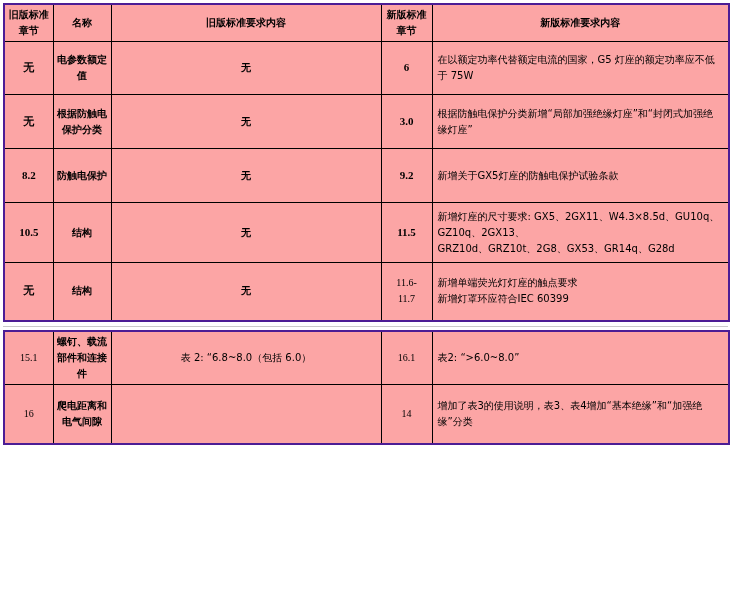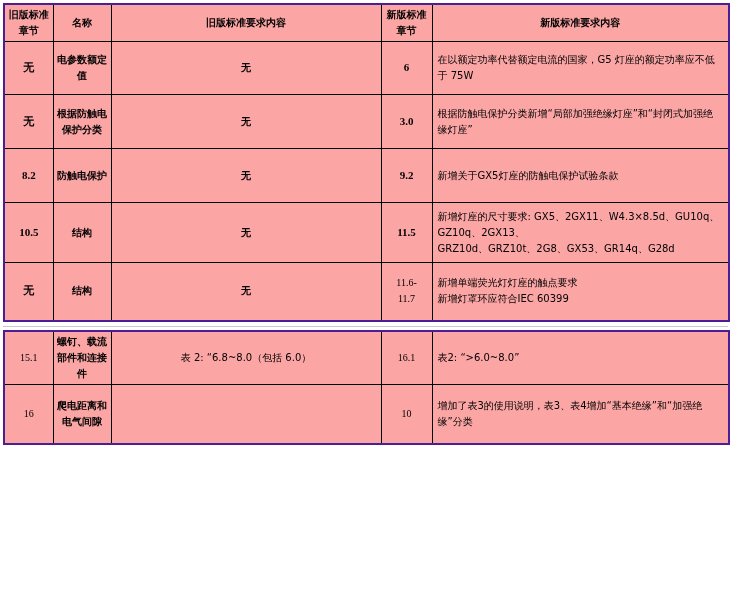--- a/index.html
+++ b/index.html
@@ -94,19 +94,19 @@
       <td class="chapl">15.1</td>
       <td class="c b namecell">螺钉、载流部件和连接件</td>
       <td class="c">表 2: “6.8~8.0（包括 6.0）</td>
       <td class="chapl">16.1</td>
       <td class="l pre">表2: “&gt;6.0~8.0”</td>
     </tr>
     <tr style="height:59px">
       <td class="chapl">16</td>
       <td class="c b namecell">爬电距离和电气间隙</td>
       <td class="c"></td>
-      <td class="chapl">10</td>
+      <td class="chapl">14</td>
       <td class="l pre">增加了表3的使用说明，表3、表4增加“基本绝缘”和“加强绝缘”分类</td>
     </tr>
   </tbody>
     </table>
 
 </div>
 
 </body></html>

